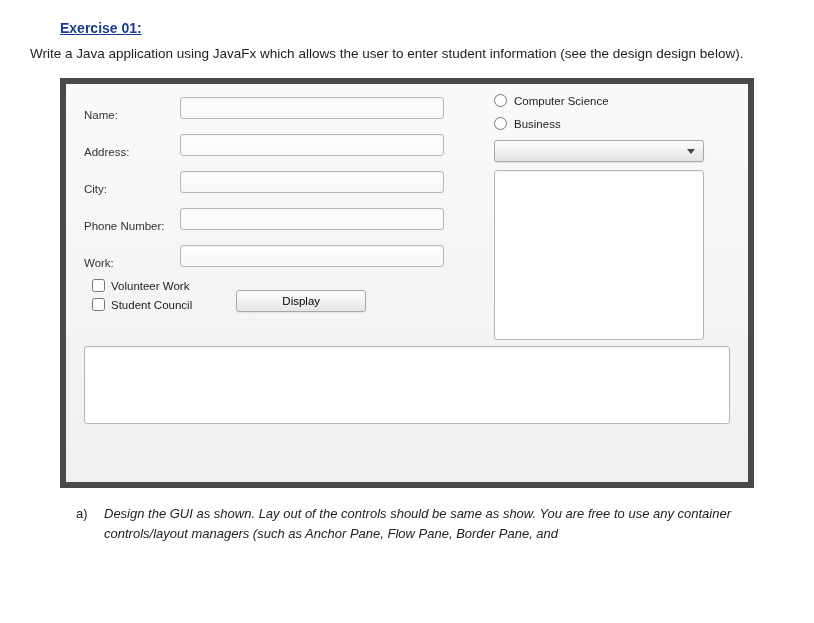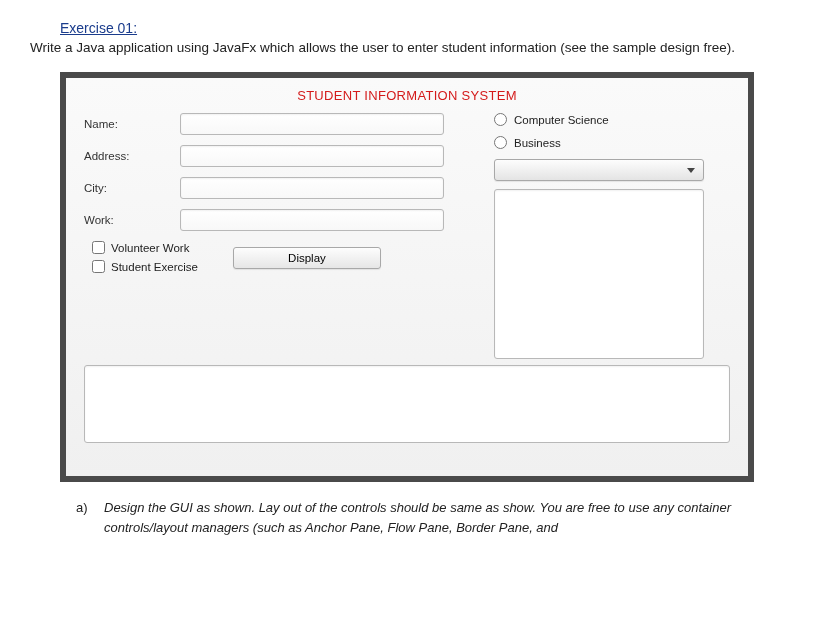--- a/index.html
+++ b/index.html
@@ -5,24 +5,24 @@
     * { box-sizing: border-box; margin: 0; padding: 0; }
     body {
       font-family: "Segoe UI", Arial, sans-serif;
       font-size: 13px;
       color: #222;
       padding: 20px 30px;
       width: 814px;
     }
     .exercise-heading {
       color: #1a3c8c;
-      font-weight: normal;
+      font-weight: bold;
       text-decoration: underline;
       font-size: 14px;
-      margin-bottom: 2px;
+      margin-bottom: 8px;
       margin-left: 30px;
     }
     .intro-text {
       font-size: 13.5px;
       line-height: 1.5;
       margin-bottom: 14px;
     }
     .app-frame {
       border: 6px solid #4a4a4a;
       background: #f4f4f4;
@@ -52,20 +52,21 @@
     .right-col { flex: 1; }
     .form-row {
       display: flex;
       align-items: center;
       margin-bottom: 10px;
     }
     .form-row label {
       width: 96px;
       font-size: 11.5px;
       color: #333;
+      margin-top: 15px;
     }
     .text-input {
       flex: 1;
       height: 22px;
       border: 1px solid #b8b8b8;
       border-radius: 3px;
       background: linear-gradient(#fff, #f8f8f8);
       padding: 2px 6px;
       font-size: 11.5px;
       box-shadow: inset 0 1px 2px rgba(0,0,0,0.06);
@@ -76,28 +77,28 @@
       margin-bottom: 6px;
       margin-left: 8px;
       font-size: 11.5px;
     }
     .checkbox-row input[type="checkbox"] {
       margin-right: 6px;
       width: 13px; height: 13px;
     }
     .bottom-left {
       display: flex;
-      align-items: flex-start;
-      gap: 35px;
+      align-items: center;
+      gap: 44px;
       margin-top: 2px;
     }
     .checkbox-group { flex: 0 0 auto; }
     .display-btn {
       margin-top: 6px;
-      width: 148px;
+      width: 130px;
       height: 22px;
       border: 1px solid #a8a8a8;
       border-radius: 3px;
       background: linear-gradient(#fdfdfd, #e6e6e6);
       font-size: 11.5px;
       cursor: pointer;
       box-shadow: 0 1px 1px rgba(0,0,0,0.08);
     }
     .radio-row {
       display: flex;
@@ -153,55 +154,58 @@
       line-height: 1.5;
     }
     .question-marker { flex: 0 0 16px; }
     .question-body { flex: 1; font-style: italic; }
   </style>
 </head>
 <body>
 
 <div class="exercise-heading">Exercise 01:</div>
 
-<p class="intro-text">Write a Java application using JavaFx which allows the user to enter student information (see the sample design free).</p>
+<p class="intro-text">Write a Java application using JavaFx which allows the user to enter student information (see the design design below).</p>
 
 <div class="app-frame">
   <div class="app-inner">
-    <div class="app-title">STUDENT INFORMATION SYSTEM</div>
 
     <div class="columns">
       <div class="left-col">
 
         <div class="form-row">
           <label>Name:</label>
           <input class="text-input" type="text" style="">
         </div>
         <div class="form-row">
           <label>Address:</label>
           <input class="text-input" type="text" style="">
         </div>
         <div class="form-row">
           <label>City:</label>
+          <input class="text-input" type="text" style="">
+        </div>
+        <div class="form-row">
+          <label>Phone Number:</label>
           <input class="text-input" type="text" style="">
         </div>
         <div class="form-row">
           <label>Work:</label>
           <input class="text-input" type="text" style="">
         </div>
 
         <div class="bottom-left">
           <div class="checkbox-group">
             <div class="checkbox-row">
               <input type="checkbox" style="">
               <span>Volunteer Work</span>
             </div>
             <div class="checkbox-row">
               <input type="checkbox" style="">
-              <span>Student Exercise</span>
+              <span>Student Council</span>
             </div>
           </div>
           <button class="display-btn">Display</button>
         </div>
 
       </div>
 
       <div class="right-col">
         <div class="radio-row">
           <input type="radio" name="major" style="">

